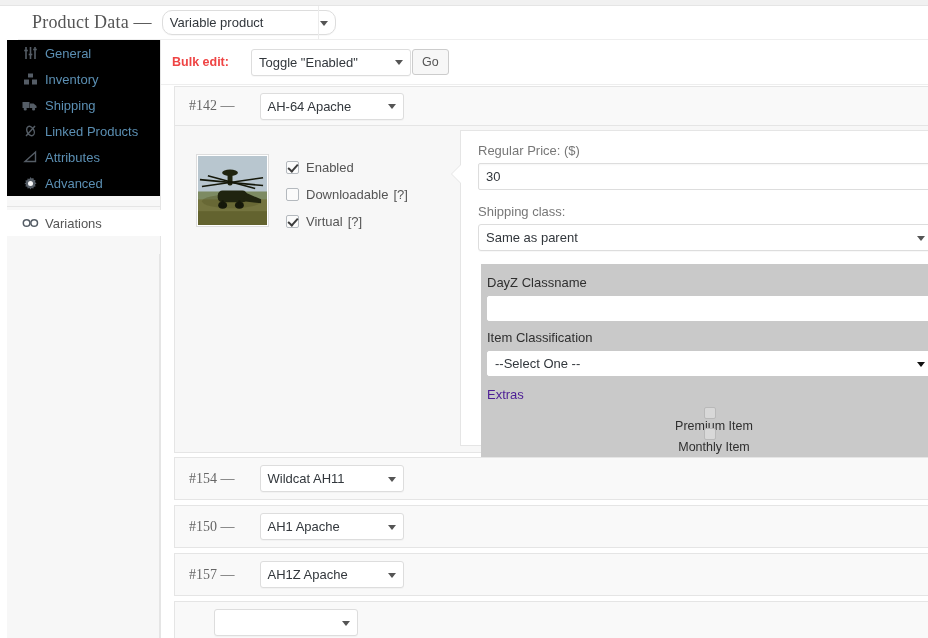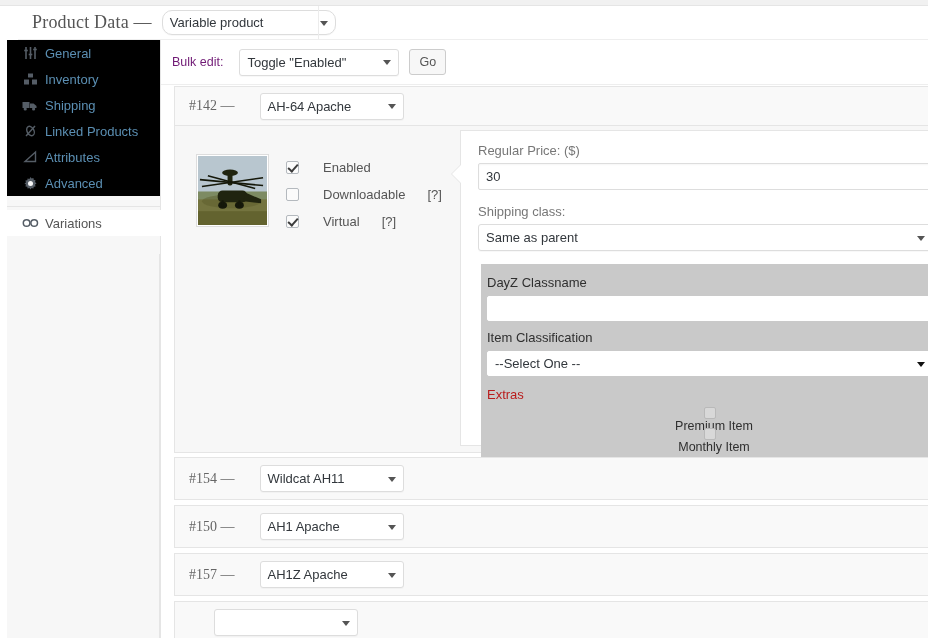--- a/index.html
+++ b/index.html
@@ -162,43 +162,43 @@
     width: 767px; height: 45px;
     background: #ffffff;
     border-bottom: 1px solid #eeeeee;
     display: flex;
     align-items: center;
     padding-left: 11px;
     box-sizing: border-box;
   }
   .bulk-label {
     font-size: 12.5px;
-    font-weight: normal;
-    color: #701a75;
-    margin-right: 16px;
+    font-weight: bold;
+    color: #ef4444;
+    margin-right: 22px;
   }
   .bulk-select {
     width: 158px;
     height: 25px;
     border: 1px solid #dddddd;
     border-radius: 3px;
     background: #ffffff;
     position: relative;
     display: flex;
     align-items: center;
     box-shadow: 0 1px 1px rgba(0,0,0,.03);
   }
   .bulk-select .val {
     font-size: 13px;
     color: #32373c;
     padding-left: 7px;
     white-space: nowrap;
   }
   .go-btn {
-    margin-left: 10px;
+    margin-left: 1px;
     min-width: 35px;
     height: 26px;
     border: 1px solid #cccccc;
     border-radius: 3px;
     background: #f7f7f7;
     color: #555555;
     font-size: 12.5px;
     display: flex;
     align-items: center;
     justify-content: center;
@@ -291,21 +291,20 @@
   }
   .checks {
     margin-left: 17px;
     padding-top: 4px;
   }
   .chk-row {
     display: flex;
     align-items: center;
     height: 18px;
     margin-bottom: 9px;
-    gap: 17px;
   }
   .cbox {
     width: 13px; height: 13px;
     border: 1px solid #b4b9be;
     border-radius: 2px;
     background: #fbfbfb;
     margin-right: 7px;
     position: relative;
     flex: 0 0 auto;
     box-sizing: border-box;
@@ -424,21 +423,21 @@
     align-items: center;
     padding-left: 7px;
     font-size: 13px;
     color: #32373c;
     position: relative;
     margin-bottom: 11px;
   }
   .plugin-select .caret { border-top-color: #111; }
   .extras-title {
     font-size: 13px;
-    color: #b91c1c;
+    color: #4c1d95;
     margin-bottom: 5px;
   }
   .extra-row {
     display: flex;
     align-items: center;
     height: 17px;
     margin-left: 13px;
     margin-bottom: 4px;
     flex-direction: column;
   }

